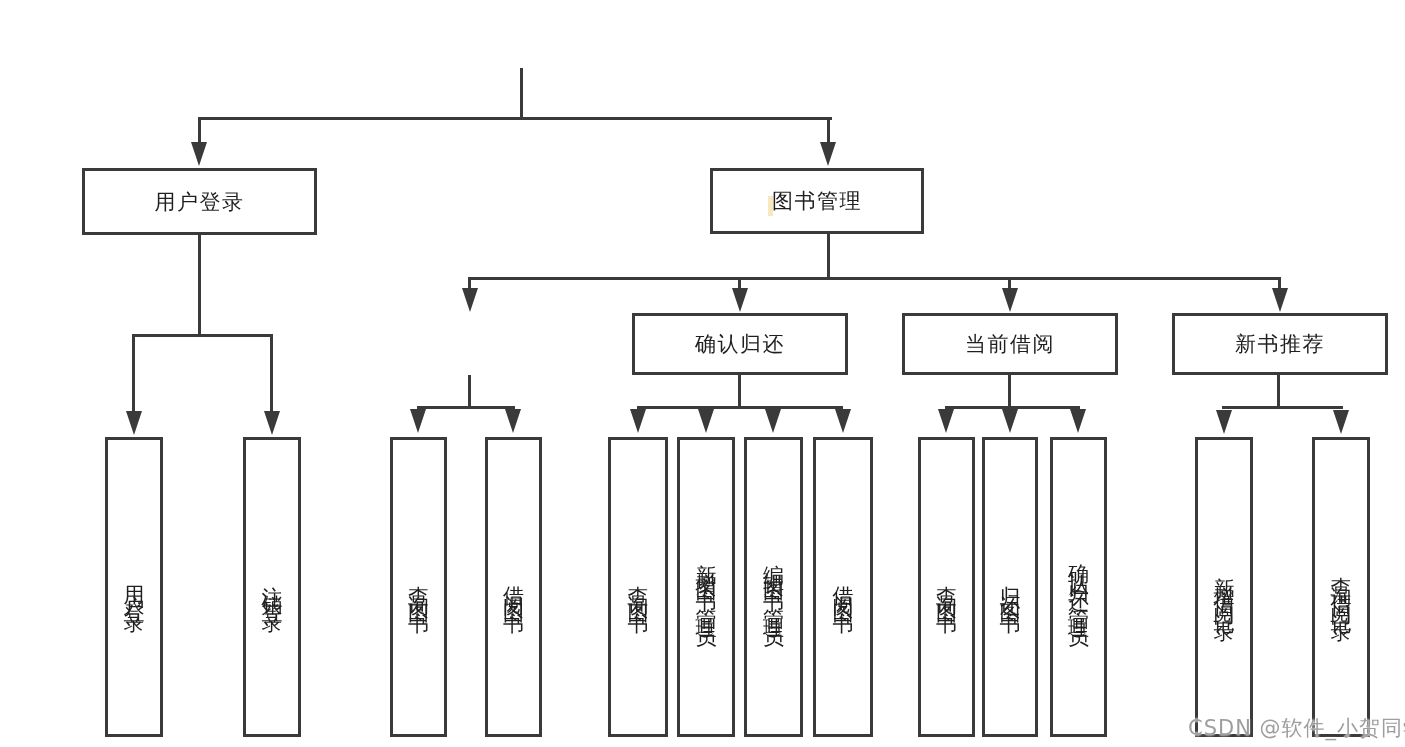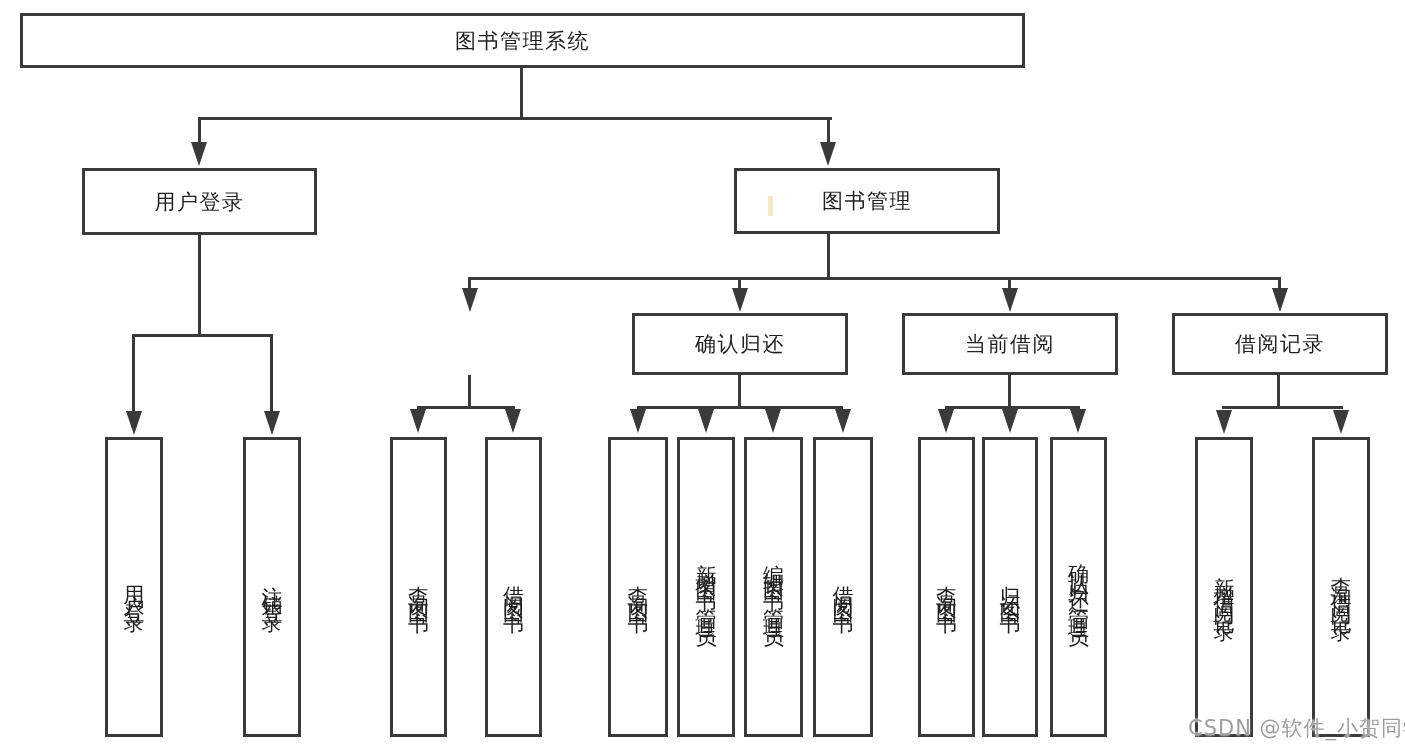--- a/index.html
+++ b/index.html
@@ -78,35 +78,32 @@
     position:absolute;
     left:768px;top:196px;width:5px;height:20px;
     background:#f3dd9d;opacity:.65;z-index:3;
   }
 </style>
 </head>
 <body>
 
 <div id="stage">
 
-  <div class="hbox" style="left:20px;top:13px;width:1005px;height:55px;">
-    <span>图书管理系统</span>
-  </div>
 
   <div class="line" style="left:520px;top:68px;width:3px;height:51px;"></div>
   <div class="line" style="left:198px;top:117px;width:634px;height:3px;"></div>
   <div class="line" style="left:198px;top:117px;width:3px;height:28px;"></div>
   <div class="line" style="left:827px;top:117px;width:3px;height:28px;"></div>
   <div class="arr" style="left:191px;top:142px;"></div>
   <div class="arr" style="left:820px;top:142px;"></div>
 
   <div class="hbox" style="left:82px;top:168px;width:235px;height:67px;">
     <span>用户登录</span>
   </div>
-  <div class="hbox" style="left:710px;top:168px;width:266px;height:66px;margin-left:24px;">
+  <div class="hbox" style="left:710px;top:168px;width:214px;height:66px;">
     <span>图书管理</span>
   </div>
   <div class="artifact"></div>
 
   <div class="line" style="left:198px;top:234px;width:3px;height:103px;"></div>
   <div class="line" style="left:132px;top:334px;width:141px;height:3px;"></div>
   <div class="line" style="left:132px;top:334px;width:3px;height:79px;"></div>
   <div class="line" style="left:270px;top:334px;width:3px;height:79px;"></div>
   <div class="arr" style="left:126px;top:411px;"></div>
   <div class="arr" style="left:264px;top:411px;"></div>
@@ -122,21 +119,21 @@
   <div class="arr" style="left:1002px;top:288px;"></div>
   <div class="arr" style="left:1272px;top:288px;"></div>
 
   <div class="hbox" style="left:632px;top:313px;width:216px;height:62px;">
     <span>确认归还</span>
   </div>
   <div class="hbox" style="left:902px;top:313px;width:216px;height:62px;">
     <span>当前借阅</span>
   </div>
   <div class="hbox" style="left:1172px;top:313px;width:216px;height:62px;">
-    <span>借阅记录</span>
+    <span>新书推荐</span>
   </div>
 
   <div class="line" style="left:468px;top:375px;width:3px;height:33px;"></div>
   <div class="line" style="left:417px;top:406px;width:98px;height:3px;"></div>
   <div class="arr" style="left:410px;top:409px;"></div>
   <div class="arr" style="left:505px;top:409px;"></div>
 
   <div class="line" style="left:738px;top:375px;width:3px;height:33px;"></div>
   <div class="line" style="left:637px;top:406px;width:206px;height:3px;"></div>
   <div class="arr" style="left:630px;top:409px;"></div>

